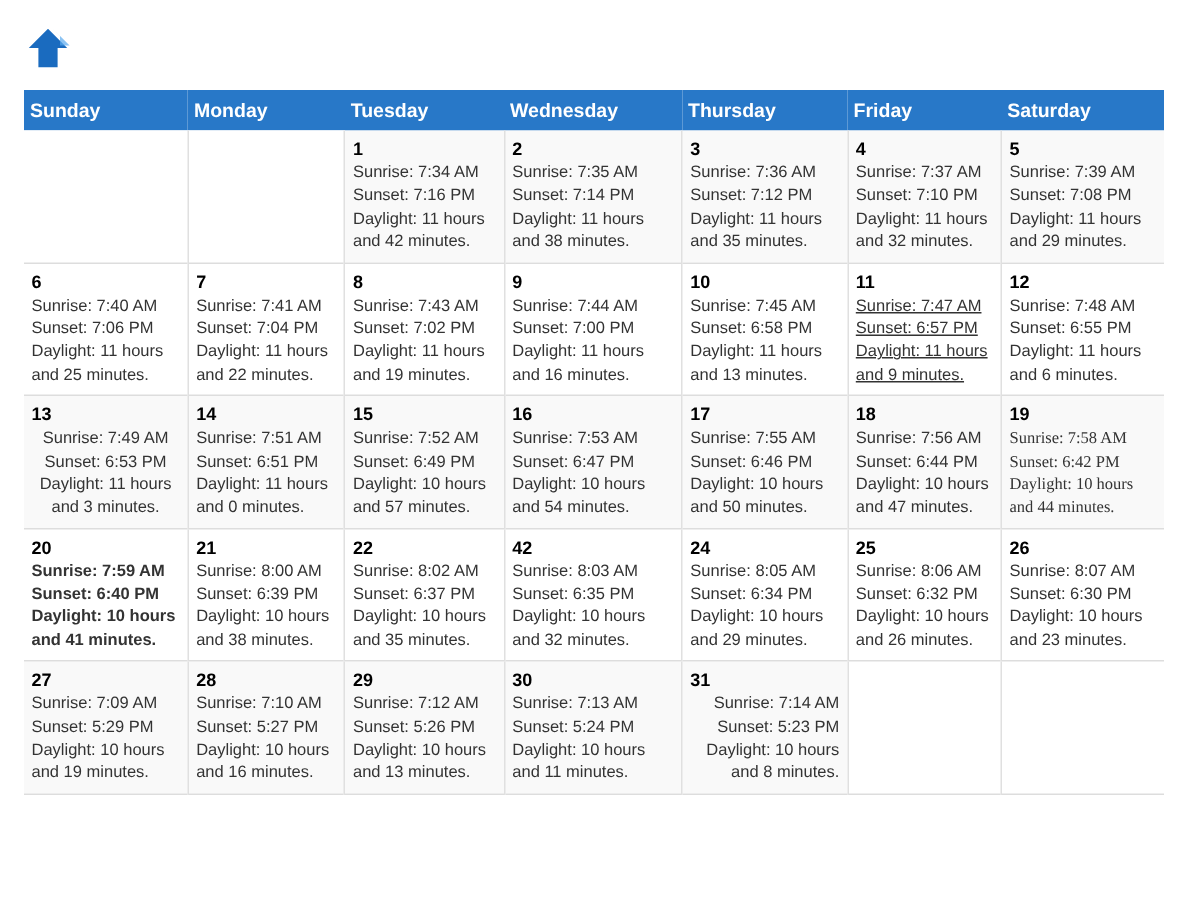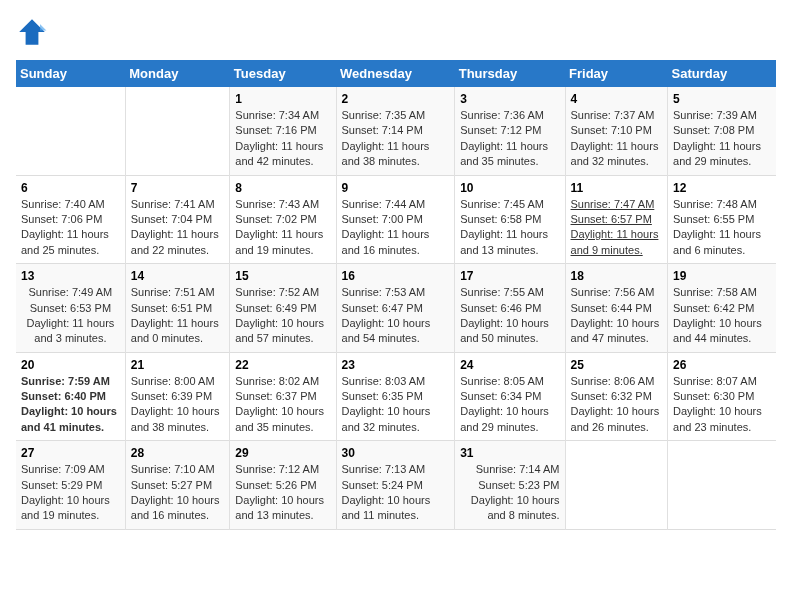--- a/index.html
+++ b/index.html
@@ -236,21 +236,21 @@
 Daylight: 10 hours and 50 minutes.</div>
         </td>
         <td>
           <div class="day-num">18</div>
           <div class="day-info" style="white-space: pre-line;">Sunrise: 7:56 AM
 Sunset: 6:44 PM
 Daylight: 10 hours and 47 minutes.</div>
         </td>
         <td>
           <div class="day-num">19</div>
-          <div class="day-info" style="white-space: pre-line;">Sunrise: 7:58 AM
+          <div class="day-info" style="white-space: pre-line; font-family: Liberation Serif, serif;">Sunrise: 7:58 AM
 Sunset: 6:42 PM
 Daylight: 10 hours and 44 minutes.</div>
         </td>
       </tr>
       <tr>
         <td>
           <div class="day-num">20</div>
           <div class="day-info" style="white-space: pre-line; font-weight: bold;">Sunrise: 7:59 AM
 Sunset: 6:40 PM
 Daylight: 10 hours and 41 minutes.</div>
@@ -261,21 +261,21 @@
 Sunset: 6:39 PM
 Daylight: 10 hours and 38 minutes.</div>
         </td>
         <td>
           <div class="day-num">22</div>
           <div class="day-info" style="white-space: pre-line;">Sunrise: 8:02 AM
 Sunset: 6:37 PM
 Daylight: 10 hours and 35 minutes.</div>
         </td>
         <td>
-          <div class="day-num">23</div>
+          <div class="day-num">42</div>
           <div class="day-info" style="white-space: pre-line;">Sunrise: 8:03 AM
 Sunset: 6:35 PM
 Daylight: 10 hours and 32 minutes.</div>
         </td>
         <td>
           <div class="day-num">24</div>
           <div class="day-info" style="white-space: pre-line;">Sunrise: 8:05 AM
 Sunset: 6:34 PM
 Daylight: 10 hours and 29 minutes.</div>
         </td>

